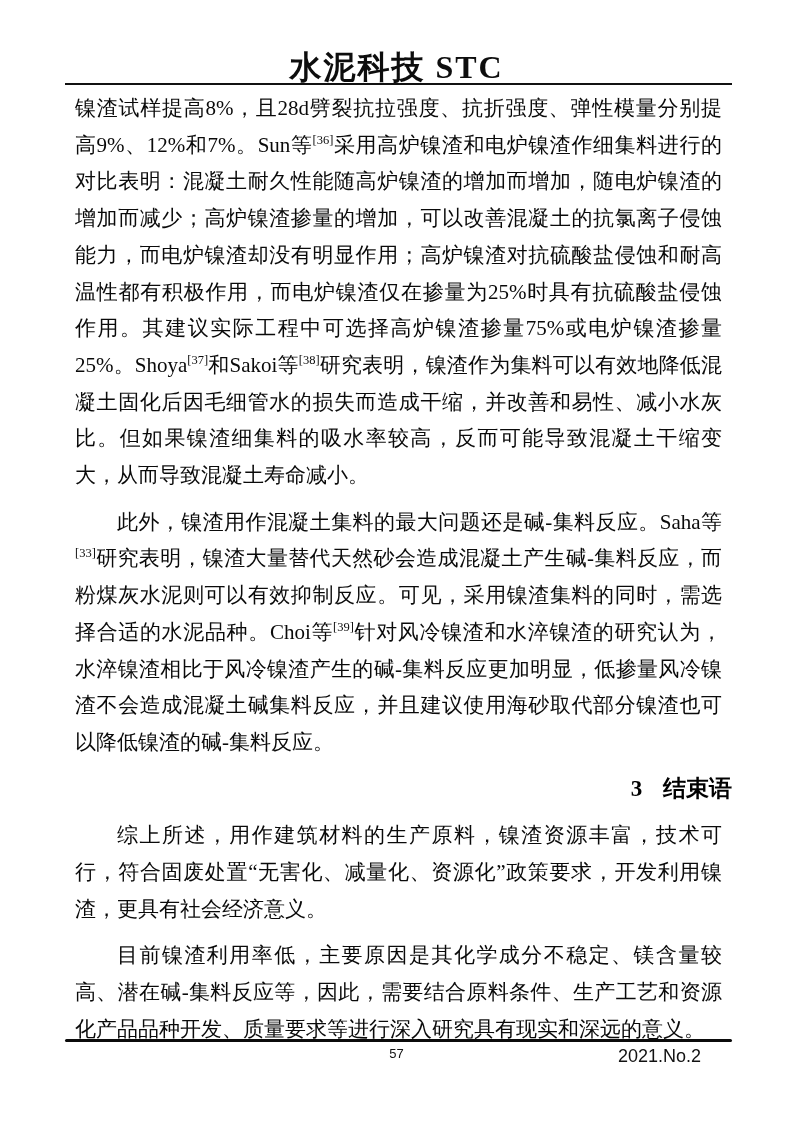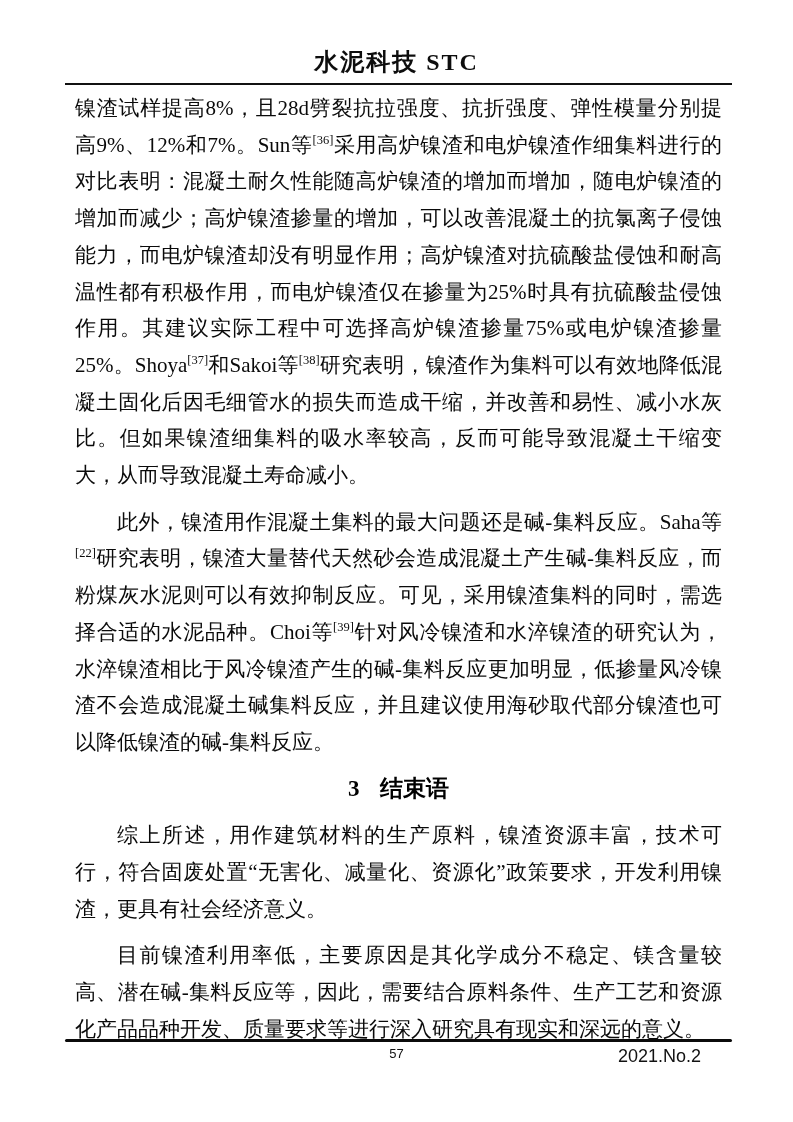--- a/index.html
+++ b/index.html
@@ -16,21 +16,21 @@
     overflow: hidden;
     font-family: "Liberation Serif", "DejaVu Serif", serif;
   }
   
   .journal-title {
     position: absolute;
     top: 46px;
     left: 0;
     width: 100%;
     text-align: center;
-    font-size: 24px;
+    font-size: 32px;
     letter-spacing: 2px;
     font-weight: 600;
     color: #0d0d0d;
   }
   .header-rule {
     position: absolute;
     top: 83px;
     left: 65px;
     width: 667px;
     height: 2px;
@@ -57,21 +57,21 @@
     font-size: 12.5px;
     line-height: 0;
     vertical-align: super;
     letter-spacing: 0;
   }
   h2.section-heading {
     margin: 0;
     font-size: 23px;
     line-height: 36.7px;
     font-weight: 700;
-    text-align: center;
+    text-align: right;
     color: #000000;
   }
   h2.section-heading .h-num {
     margin-right: 0.9em;
   }
   
   .footer-rule {
     position: absolute;
     top: 1039px;
     left: 65px;
@@ -105,21 +105,21 @@
 <div class="page">
 
   <header>
     <div class="journal-title">水泥科技 STC</div>
     <div class="header-rule"></div>
   </header>
 
   <main class="article-body" id="article-body">
 
   <p class="para">镍渣试样提高8%，且28d劈裂抗拉强度、抗折强度、弹性模量分别提高9%、12%和7%。Sun等<sup class="ref">[36]</sup>采用高炉镍渣和电炉镍渣作细集料进行的对比表明：混凝土耐久性能随高炉镍渣的增加而增加，随电炉镍渣的增加而减少；高炉镍渣掺量的增加，可以改善混凝土的抗氯离子侵蚀能力，而电炉镍渣却没有明显作用；高炉镍渣对抗硫酸盐侵蚀和耐高温性都有积极作用，而电炉镍渣仅在掺量为25%时具有抗硫酸盐侵蚀作用。其建议实际工程中可选择高炉镍渣掺量75%或电炉镍渣掺量25%。Shoya<sup class="ref">[37]</sup>和Sakoi等<sup class="ref">[38]</sup>研究表明，镍渣作为集料可以有效地降低混凝土固化后因毛细管水的损失而造成干缩，并改善和易性、减小水灰比。但如果镍渣细集料的吸水率较高，反而可能导致混凝土干缩变大，从而导致混凝土寿命减小。</p>
-      <p class="para indent">此外，镍渣用作混凝土集料的最大问题还是碱-集料反应。Saha等<sup class="ref">[22]</sup>研究表明，镍渣大量替代天然砂会造成混凝土产生碱-集料反应，而粉煤灰水泥则可以有效抑制反应。可见，采用镍渣集料的同时，需选择合适的水泥品种。Choi等<sup class="ref">[39]</sup>针对风冷镍渣和水淬镍渣的研究认为，水淬镍渣相比于风冷镍渣产生的碱-集料反应更加明显，低掺量风冷镍渣不会造成混凝土碱集料反应，并且建议使用海砂取代部分镍渣也可以降低镍渣的碱-集料反应。</p>
+      <p class="para indent">此外，镍渣用作混凝土集料的最大问题还是碱-集料反应。Saha等<sup class="ref">[33]</sup>研究表明，镍渣大量替代天然砂会造成混凝土产生碱-集料反应，而粉煤灰水泥则可以有效抑制反应。可见，采用镍渣集料的同时，需选择合适的水泥品种。Choi等<sup class="ref">[39]</sup>针对风冷镍渣和水淬镍渣的研究认为，水淬镍渣相比于风冷镍渣产生的碱-集料反应更加明显，低掺量风冷镍渣不会造成混凝土碱集料反应，并且建议使用海砂取代部分镍渣也可以降低镍渣的碱-集料反应。</p>
       <h2 class="section-heading"><span class="h-num">3</span><span>结束语</span></h2>
       <p class="para indent">综上所述，用作建筑材料的生产原料，镍渣资源丰富，技术可行，符合固废处置“无害化、减量化、资源化”政策要求，开发利用镍渣，更具有社会经济意义。</p>
       <p class="para indent">目前镍渣利用率低，主要原因是其化学成分不稳定、镁含量较高、潜在碱-集料反应等，因此，需要结合原料条件、生产工艺和资源化产品品种开发、质量要求等进行深入研究具有现实和深远的意义。</p>
     </main>
 
   <footer>
     <div class="footer-rule"></div>
     <div class="page-number">57</div>
     <div class="issue-number">2021.No.2</div>
   </footer>

